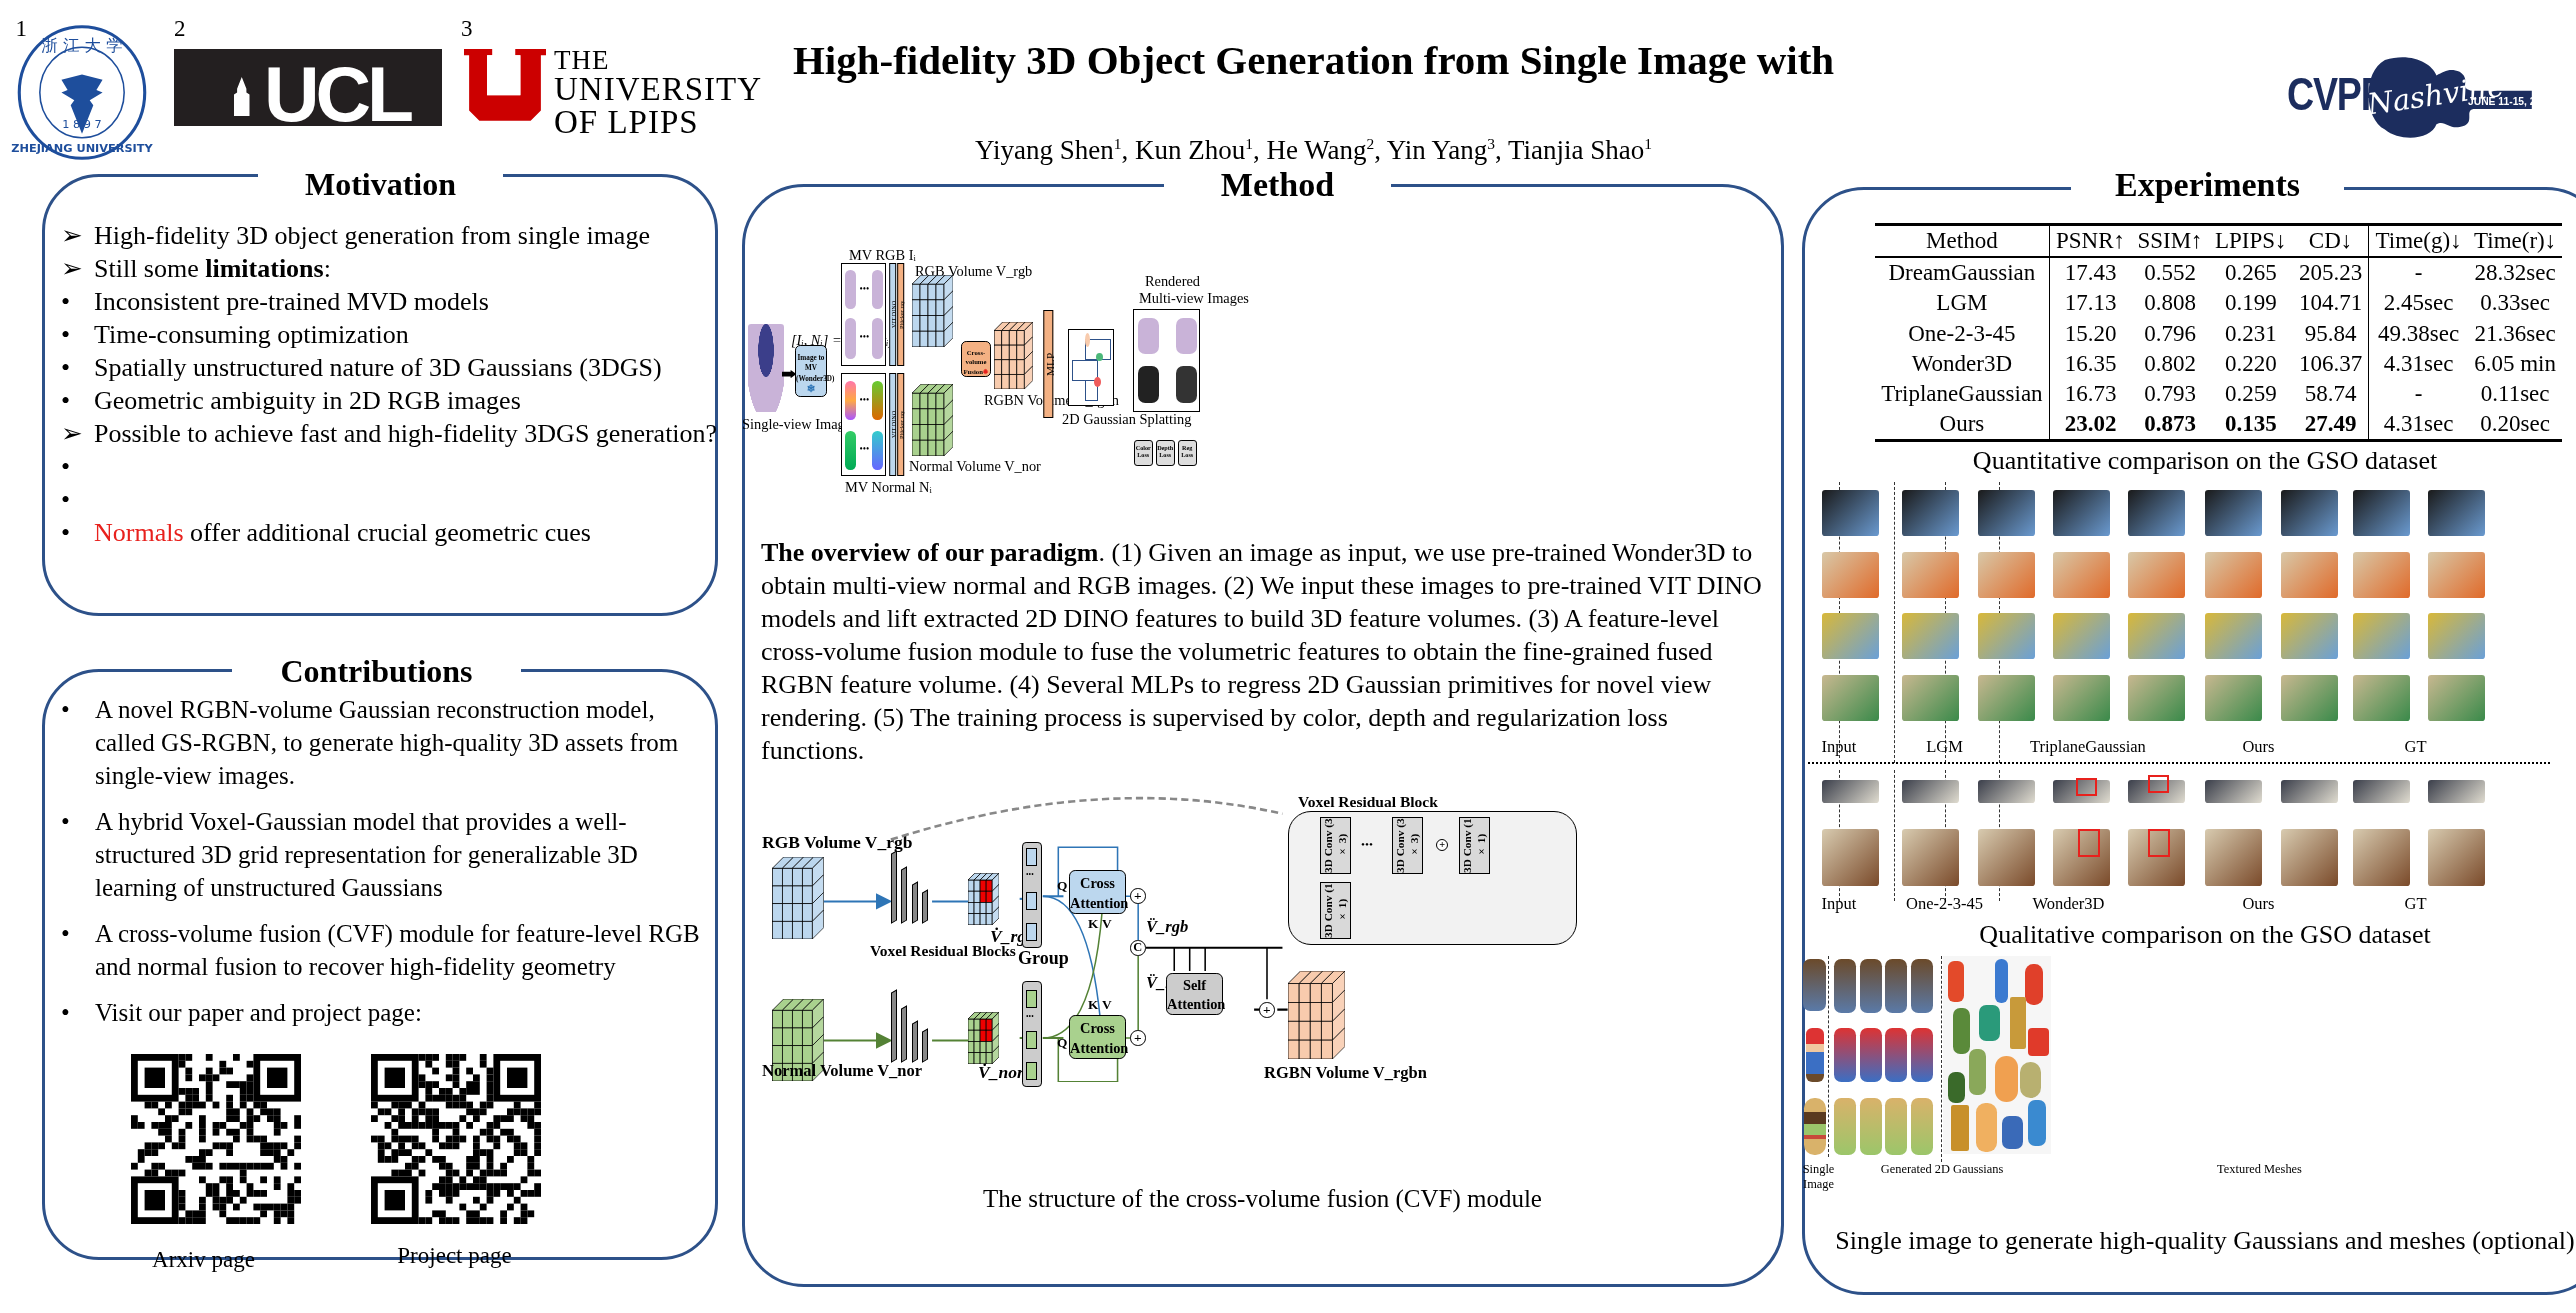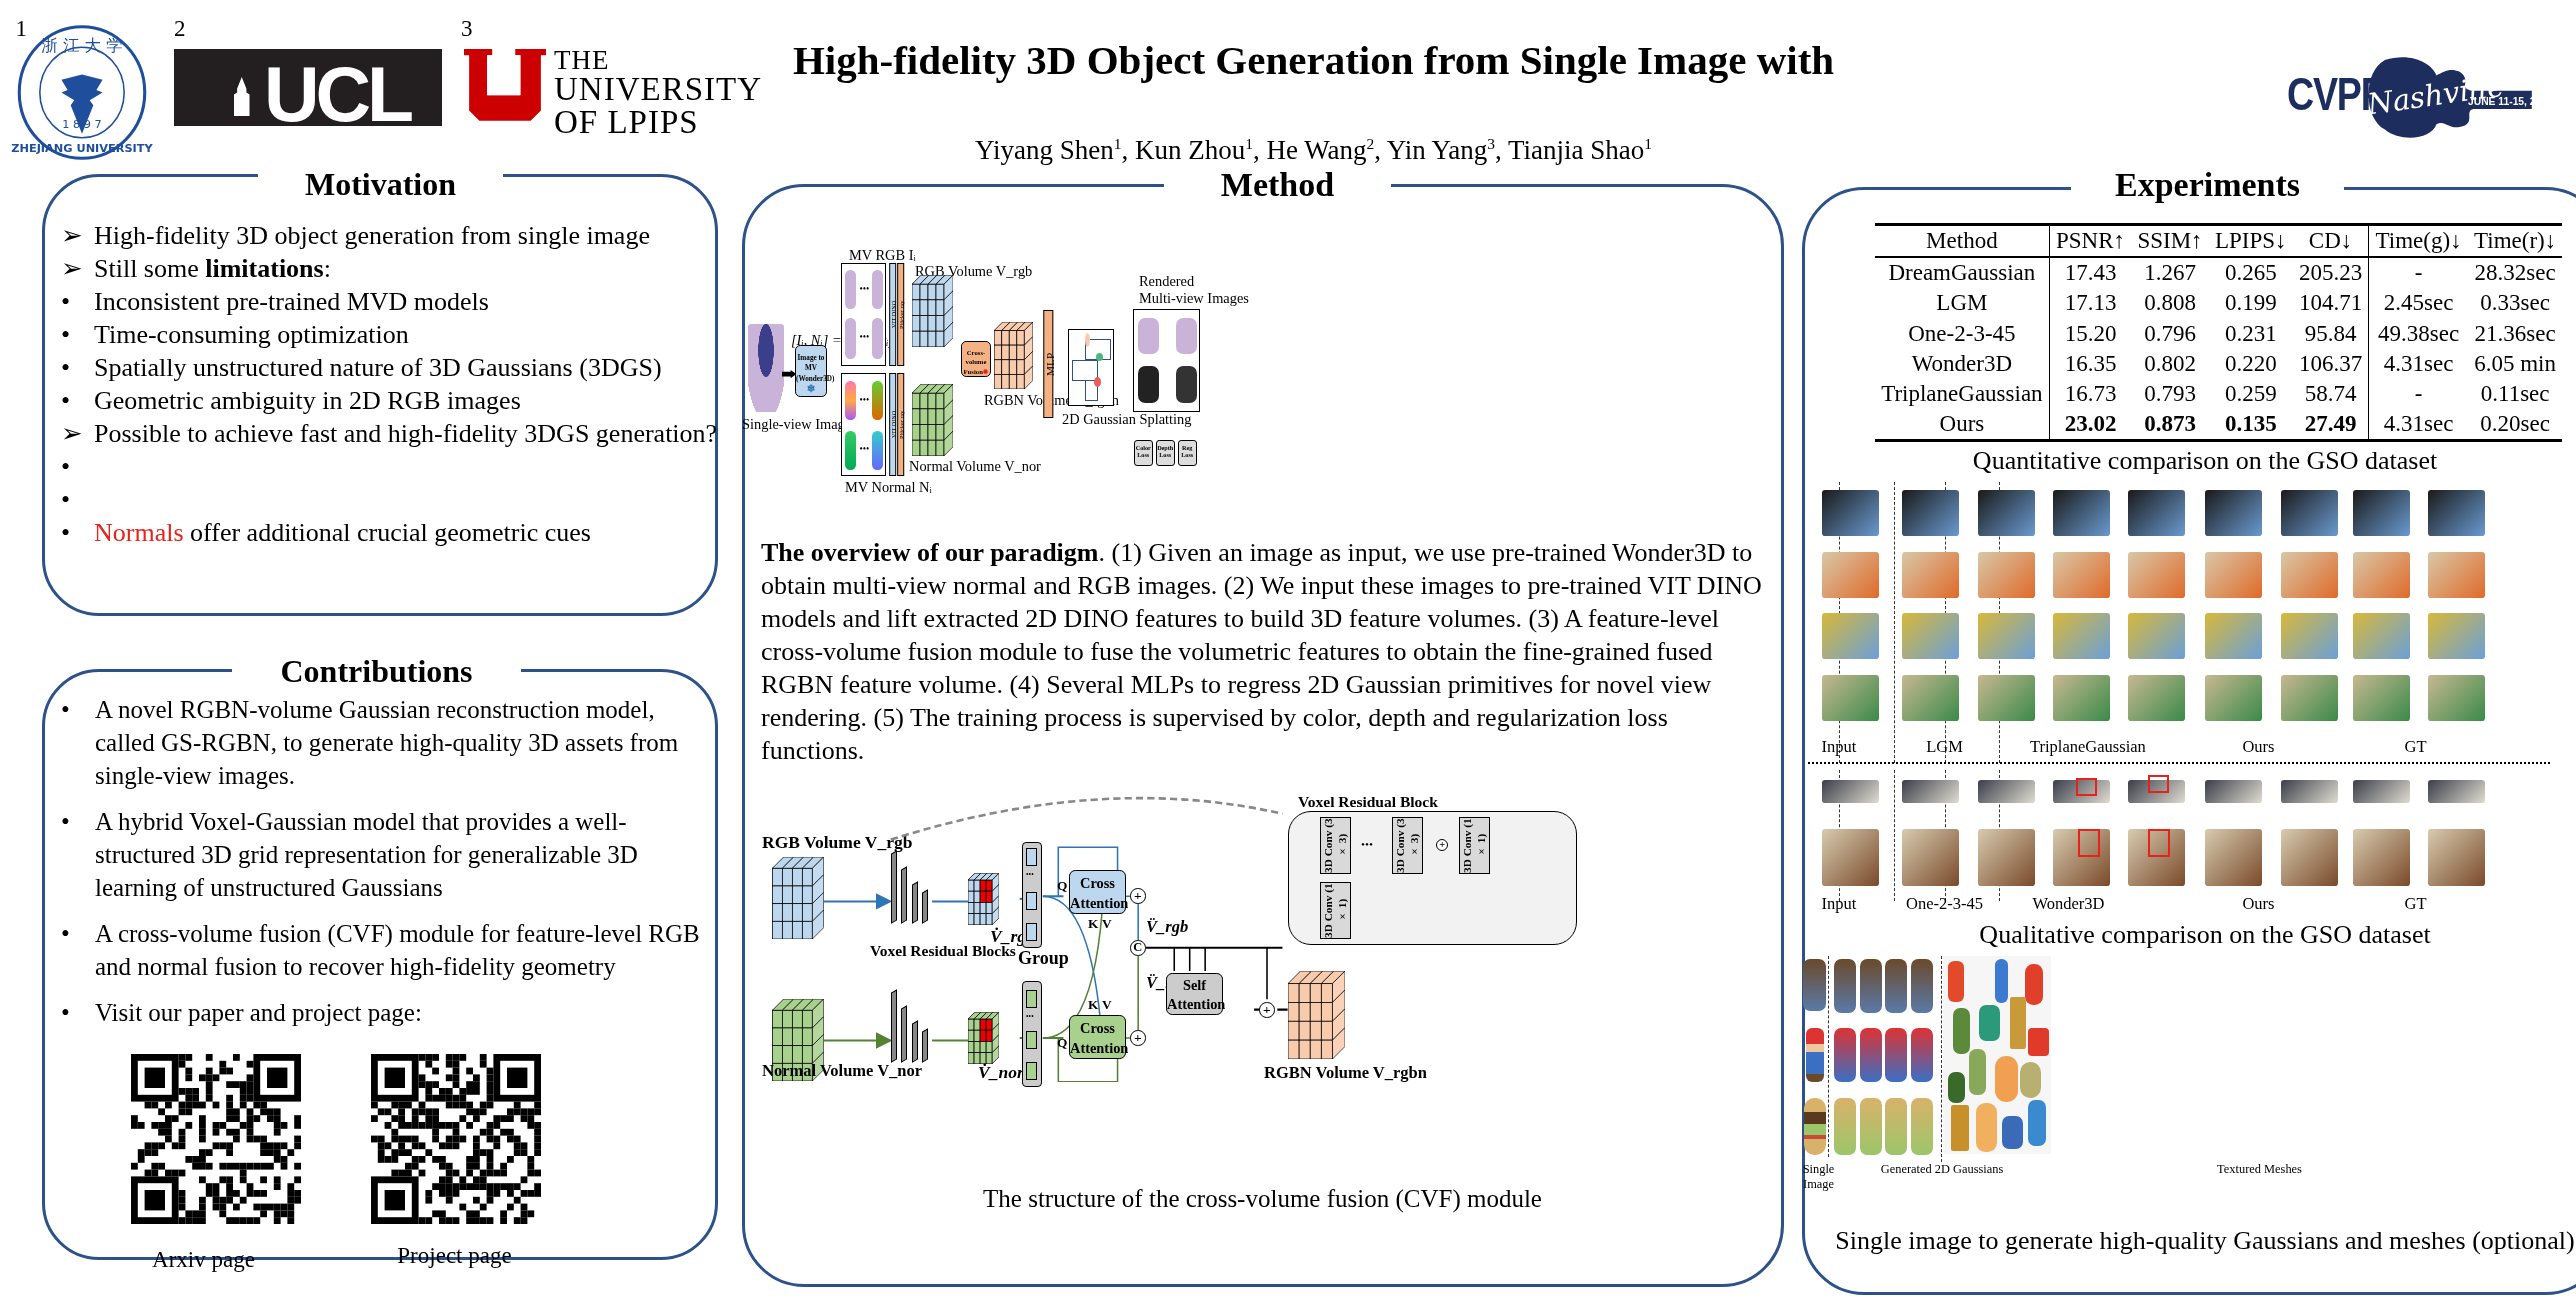--- a/index.html
+++ b/index.html
@@ -755,21 +755,21 @@
   <div class="abs" style="left:301px;top:68px;width:10.3px;height:108px;background:#f4b183;border:1px solid #000;writing-mode:vertical-rl;transform:rotate(180deg);font-size:11.3px;text-align:center">MLP</div>
   <div class="abs" style="left:326px;top:87px;width:46px;height:77px;border:1px solid #000;background:#fff">
     <div class="abs" style="left:15.5px;top:9.3px;width:26px;height:20.6px;border:1px solid #2d5189"></div>
     <div class="abs" style="left:3.1px;top:30px;width:26px;height:20.6px;border:1px solid #2d5189"></div>
     <div class="abs" style="left:15.5px;top:50px;width:13.4px;height:20.6px;border:1px solid #2d5189"></div>
     <div class="abs" style="left:15.5px;top:2.6px;width:5.2px;height:14.4px;background:#f8cbad;border-radius:50%"></div>
     <div class="abs" style="left:27px;top:23px;width:7.2px;height:8.2px;background:#4cb87a;border-radius:50%"></div>
     <div class="abs" style="left:25px;top:47px;width:7.2px;height:10.3px;background:#ef5b5b;border-radius:50%"></div>
   </div>
   <div class="small-lbl" style="left:320px;top:169px">2D Gaussian Splatting</div>
-  <div class="small-lbl" style="left:397px;top:31px;text-align:left;width:67px">
+  <div class="small-lbl" style="left:397px;top:31px;text-align:center;width:67px">
     <div>Rendered</div>
     <div>Multi-view Images</div>
   </div>
   <div class="abs" style="left:391px;top:67px;width:67px;height:103px;border:1px solid #000;background:#fff">
     <div class="abs" style="left:4.1px;top:7.7px;width:20.6px;height:36px;background:#c9b3d8;border-radius:7.2px"></div>
     <div class="abs" style="left:42px;top:7.7px;width:20.6px;height:36px;background:#c9b3d8;border-radius:7.2px"></div>
     <div class="abs" style="left:4.1px;top:56px;width:20.6px;height:37px;background:#222;border-radius:7.2px"></div>
     <div class="abs" style="left:42px;top:56px;width:20.6px;height:37px;background:#333;border-radius:7.2px"></div>
   </div>
   <div class="abs" style="left:392px;top:198px;width:18.5px;height:26px;background:#ddd;border:1px solid #000;border-radius:3.1px;font-size:6.2px;font-weight:bold;text-align:center;padding-top:3.1px">
@@ -1036,21 +1036,21 @@
         <th>LPIPS↓</th>
         <th>CD↓</th>
         <th class="vl">Time(g)↓</th>
         <th>Time(r)↓</th>
       </tr>
     </thead>
   <tbody id="tbody">
       <tr>
         <td><span>DreamGaussian</span></td>
         <td class="vl"><span>17.43</span></td>
-        <td><span>1.267</span></td>
+        <td><span>0.552</span></td>
         <td><span>0.265</span></td>
         <td><span>205.23</span></td>
         <td class="vl"><span>-</span></td>
         <td><span>28.32sec</span></td>
       </tr>
       <tr>
         <td><span>LGM</span></td>
         <td class="vl"><span>17.13</span></td>
         <td><span>0.808</span></td>
         <td><span>0.199</span></td>

